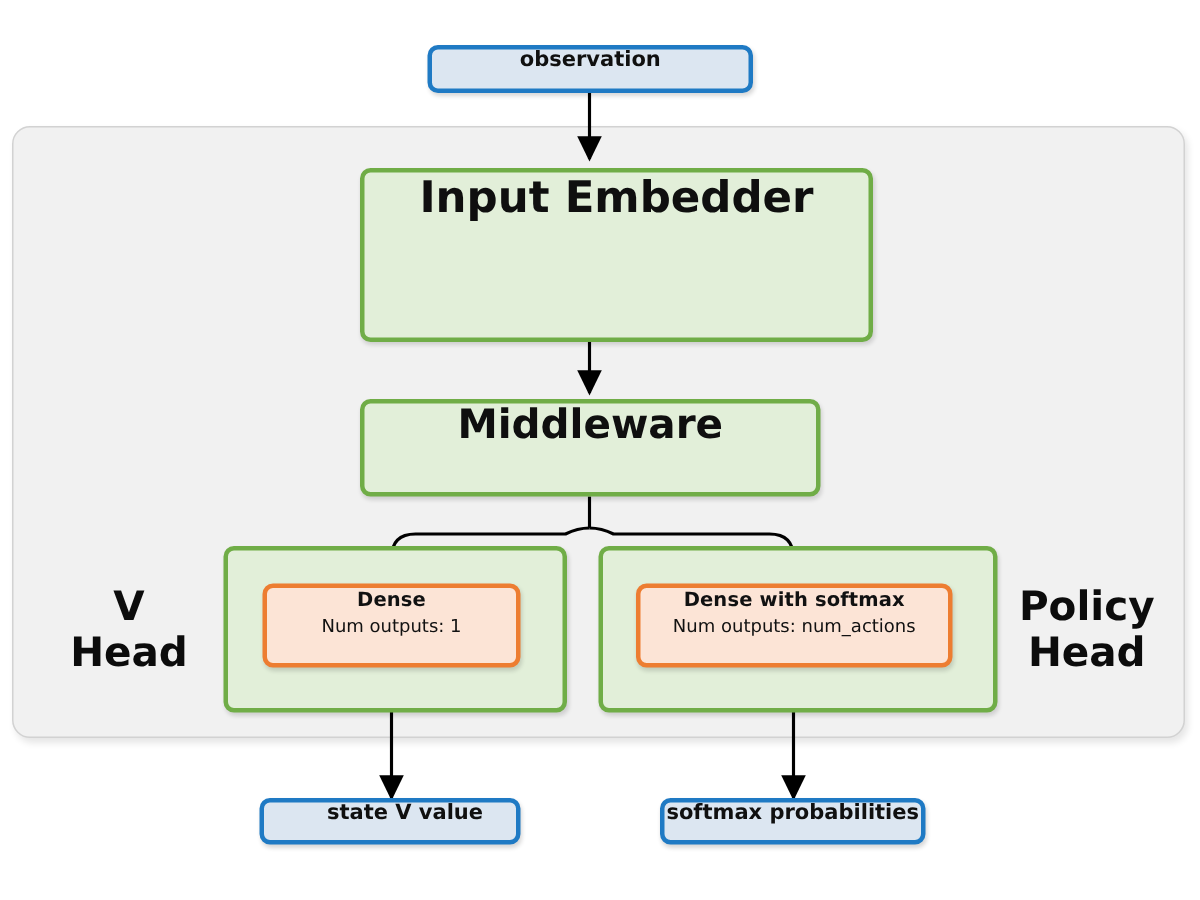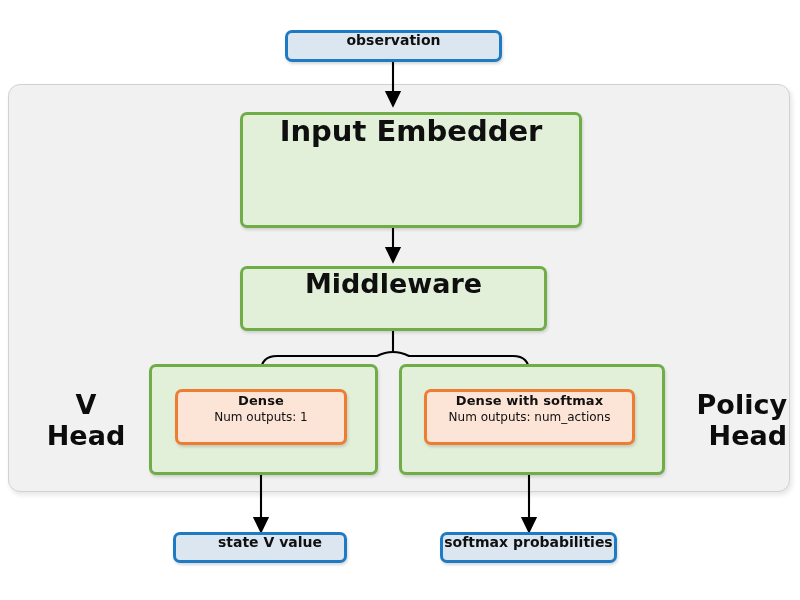--- a/index.html
+++ b/index.html
@@ -172,21 +172,21 @@
     <span class="dense-sub">Num outputs: 1</span>
   </div>
 
   <div class="head-container" style="position:absolute; left:399px; top:364px; width:260px; height:105px;"></div>
 
   <div class="node dense-box" style="left:424px; top:389px; width:211px; height:56px;">
     <span class="dense-title">Dense with softmax</span>
     <span class="dense-sub">Num outputs: num_actions</span>
   </div>
 
-  <div class="head-label" style="left:662px; top:378px; width:125px; height:84px;align-items:flex-end;">
+  <div class="head-label" style="left:662px; top:378px; width:125px; height:84px;">
     <span>Policy</span>
     <span>Head</span>
   </div>
 
   <div class="node io-box" style="left:173px; top:532px; width:174px; height:31px;padding-left:20px;">
     <span>state V value</span>
   </div>
 
   <div class="node io-box" style="left:440px; top:532px; width:177px; height:31px;">
     <span>softmax probabilities</span>

